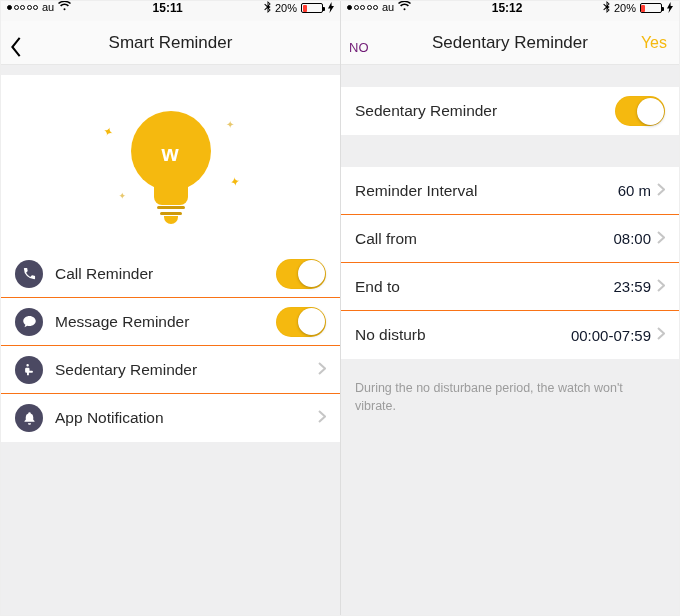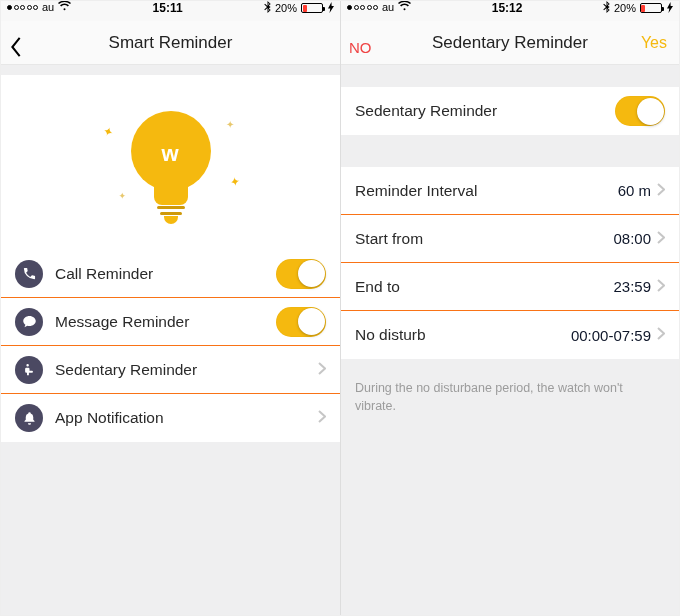--- a/index.html
+++ b/index.html
@@ -56,21 +56,21 @@
   .nav {
     height: 44px;
     background: #fafafa;
     display: flex;
     align-items: center;
     justify-content: center;
     position: relative;
     border-bottom: 1px solid #e7e7e7;
   }
   .nav .title { font-size: 17px; font-weight: 500; color: #222; }
-  .nav .left-btn { position: absolute; left: 8px; top: 9px; bottom:0; display:flex; align-items:center; font-size:15px; color:#ef4444; }
+  .nav .left-btn { position: absolute; left: 8px; top: 9px; bottom:0; display:flex; align-items:center; font-size:13px; color:#701a75; }
   .nav .right-btn { position: absolute; right: 12px; top: 0; bottom:0; display:flex; align-items:center; font-size:16px; font-weight:500; }
   .chev-back svg { width: 14px; height: 22px; stroke:#000; stroke-width:2.2; fill:none; }
   .yes { color: #f5b90f; }
   .no { color: #9a9a9a; }
 
   .content { flex: 1; overflow: hidden; background:#efeff0; }
 
   
   .hero {
     background: #fff;
@@ -323,21 +323,21 @@
 
       <div class="group">
         <div class="row">
           <span class="label">Reminder Interval</span>
           <span class="value">60 m</span>
           <span class="chev"><svg viewBox="0 0 8 13">
                 <polyline points="1,1 7,6.5 1,12"></polyline>
               </svg></span>
         </div>
         <div class="row">
-          <span class="label">Start from</span>
+          <span class="label">Call from</span>
           <span class="value">08:00</span>
           <span class="chev"><svg viewBox="0 0 8 13">
                 <polyline points="1,1 7,6.5 1,12"></polyline>
               </svg></span>
         </div>
         <div class="row">
           <span class="label">End to</span>
           <span class="value">23:59</span>
           <span class="chev"><svg viewBox="0 0 8 13">
                 <polyline points="1,1 7,6.5 1,12"></polyline>

